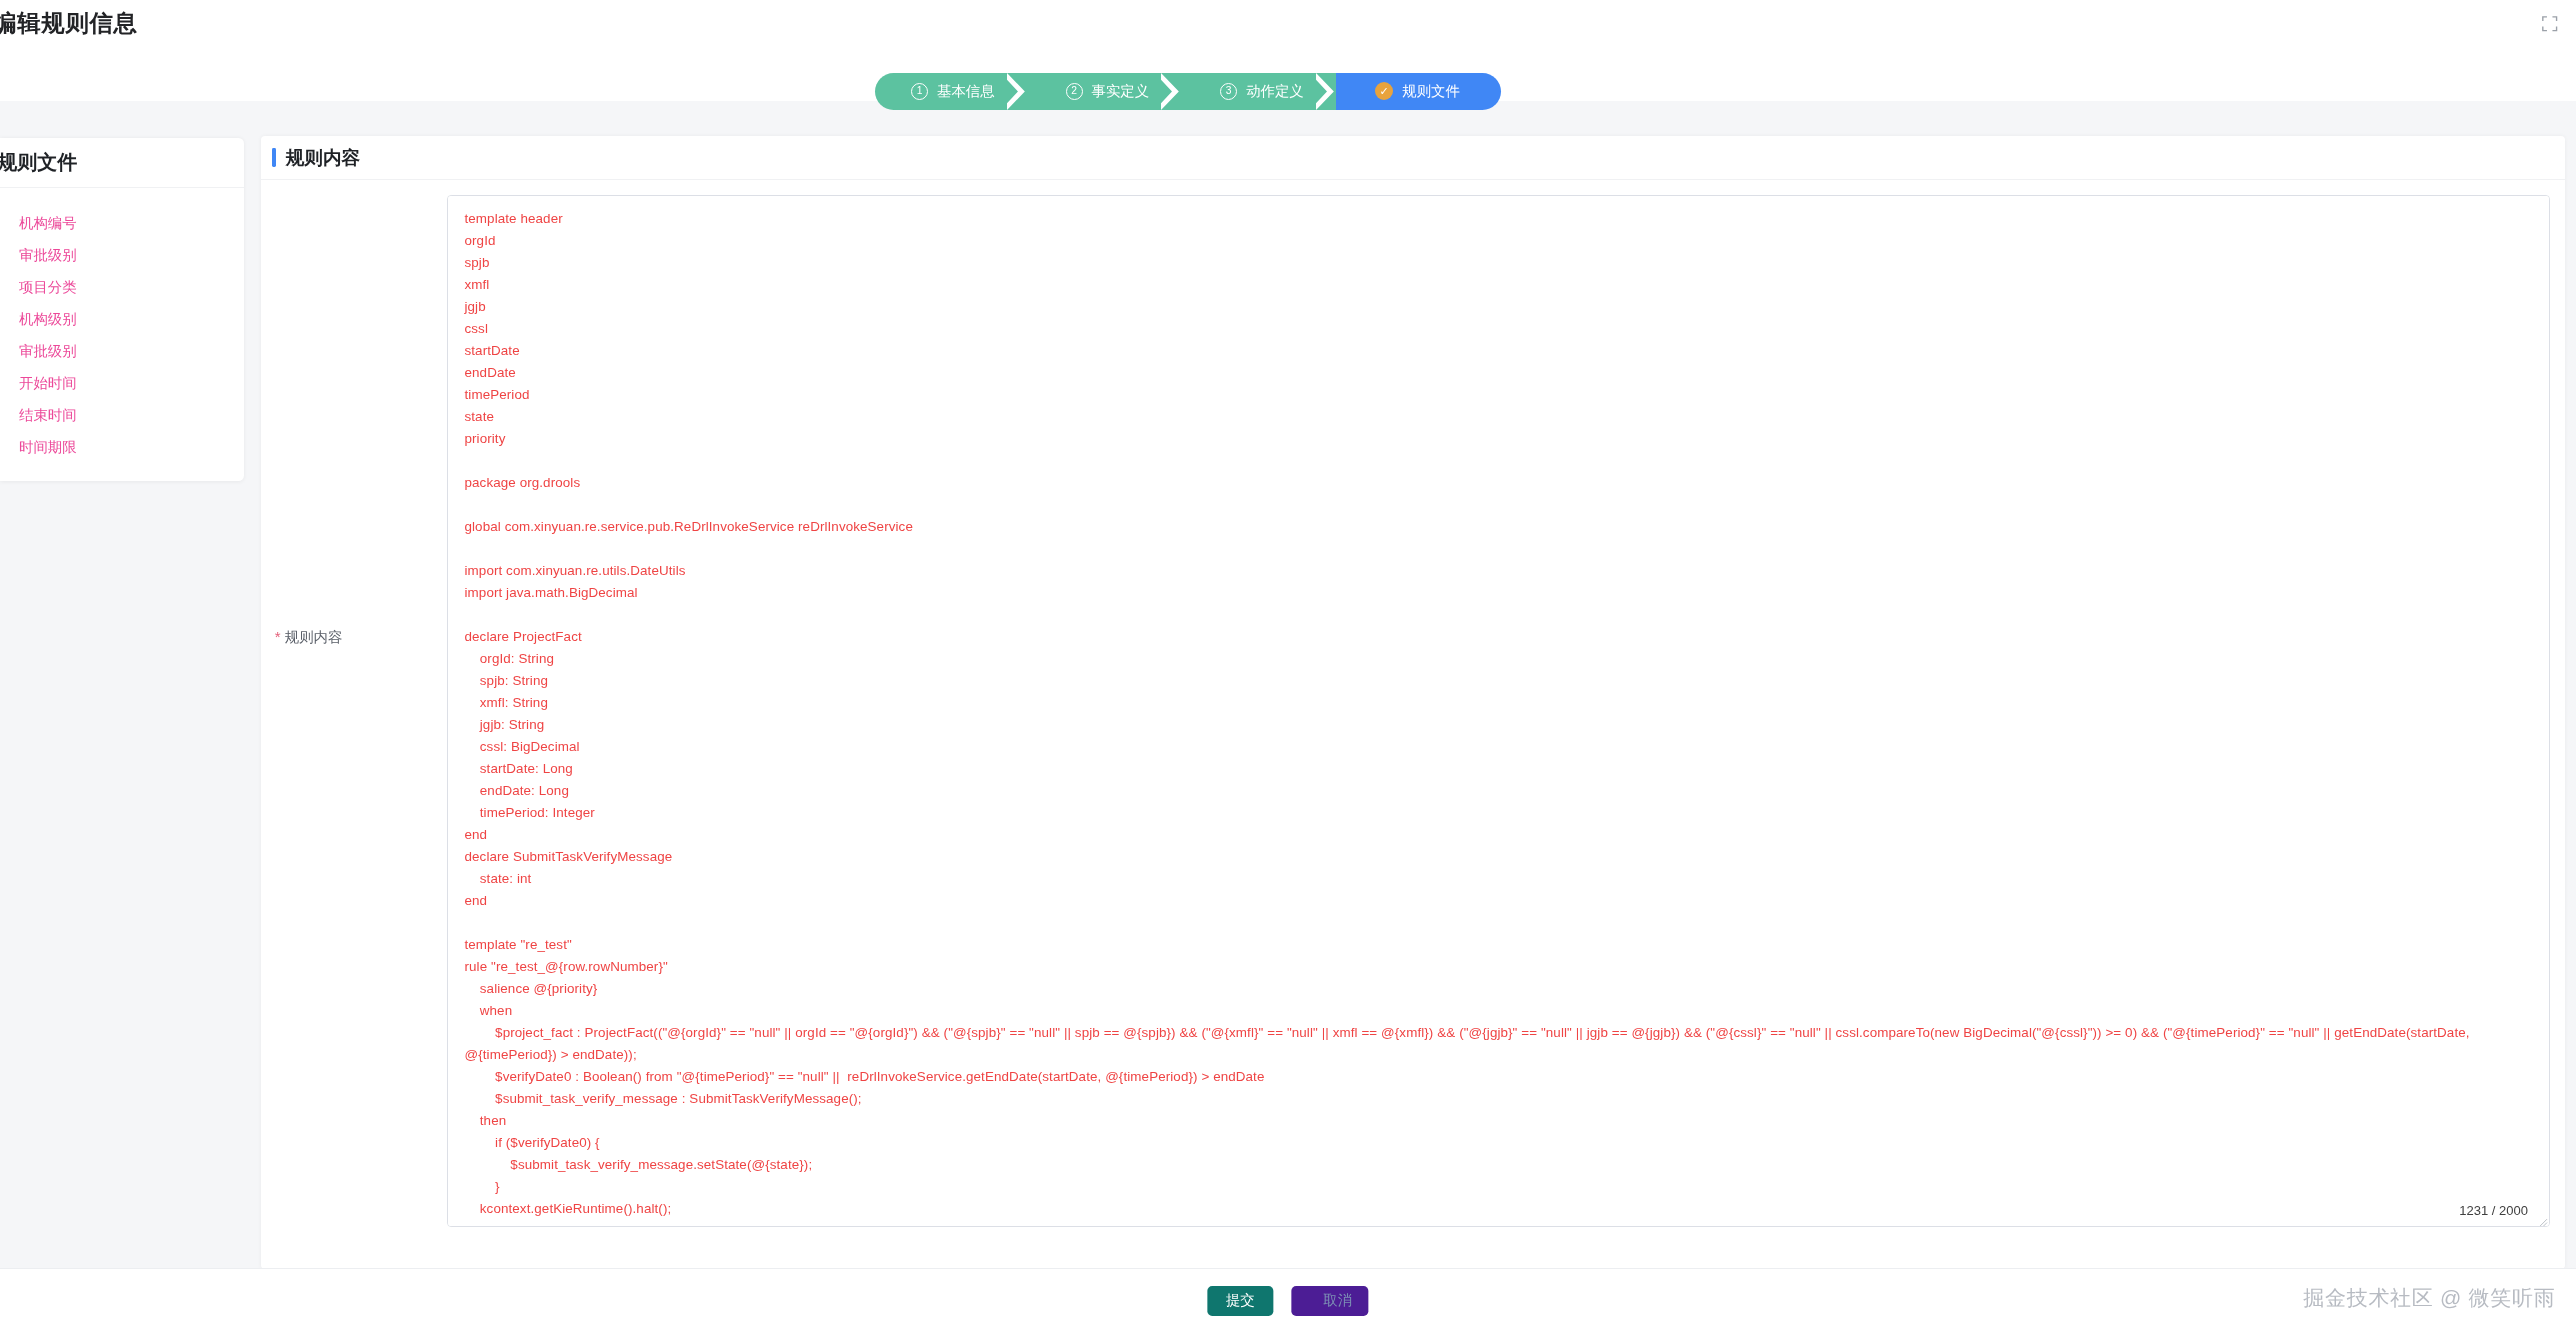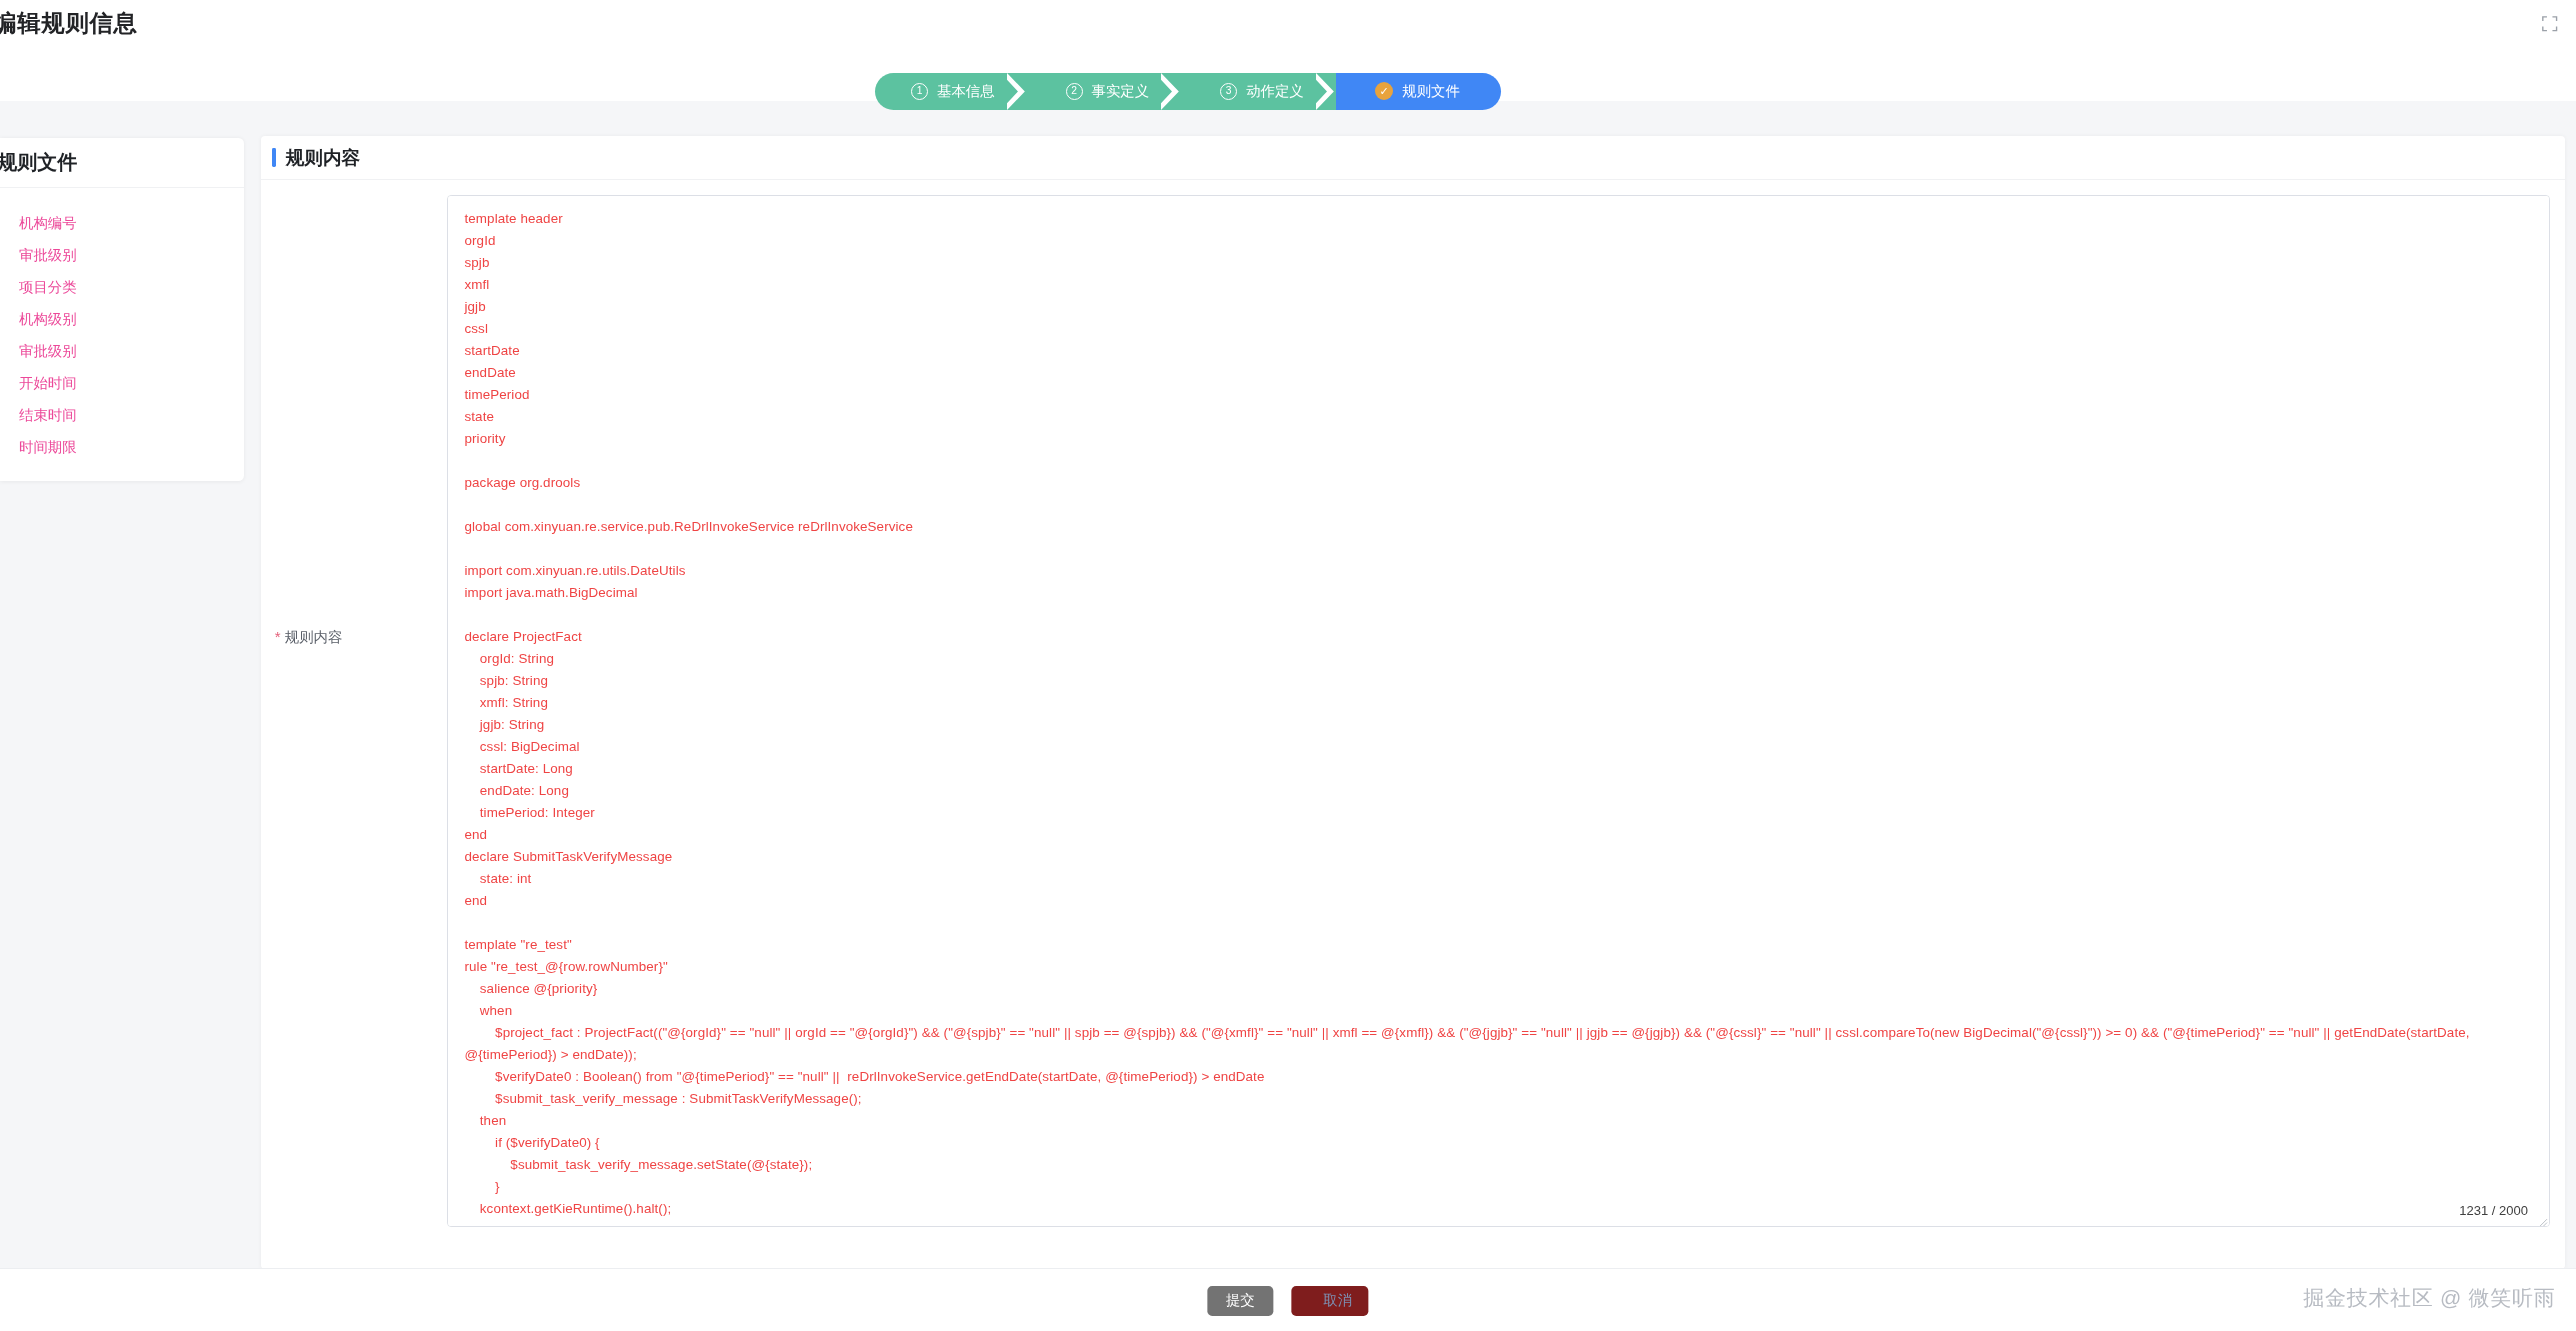--- a/index.html
+++ b/index.html
@@ -151,22 +151,22 @@
   }
   .footer-btns {
     position: absolute; left: 50%; transform: translateX(-50%); top: 16.5px;
     display: flex; gap: 18px;
   }
   .btn {
     min-width: 66px; height: 30px; border-radius: 4.8px; border: none;
     font-size: 14.4px; cursor: pointer; padding: 0 16.5px;
     font-family: "Liberation Sans", "DejaVu Sans", sans-serif;
   }
-  .btn-primary { background: #737373; color: #ffffff; }
-  .btn-default { background: #7f1d1d; color: #7d92b5; padding-left: 32px; }
+  .btn-primary { background: #0f766e; color: #ffffff; }
+  .btn-default { background: #4c1d95; color: #7d92b5; padding-left: 32px; }
   .watermark {
     position: absolute; right: 20.6px; bottom: 19px;
     font-size: 21px; color: #b7bbc2; white-space: nowrap;
     letter-spacing: 0.7px;
   }
 </style>
 </head>
 <body>
 
 <div class="page">

